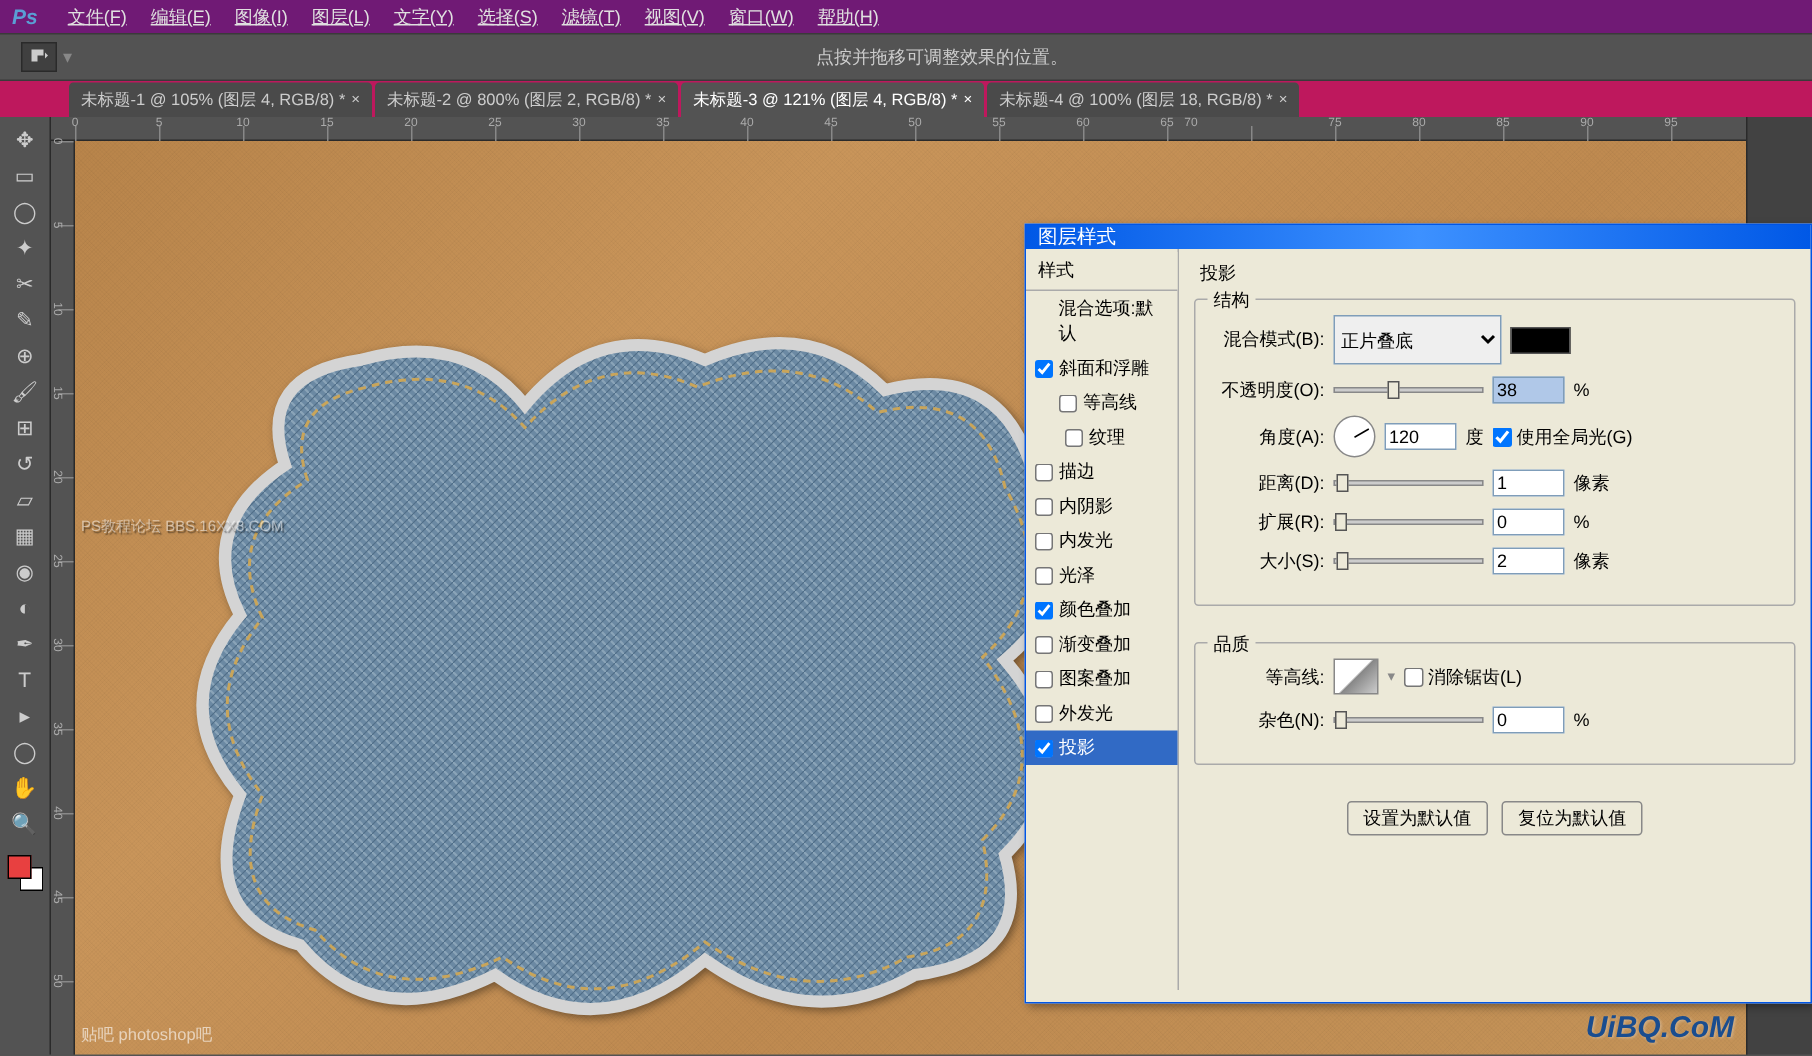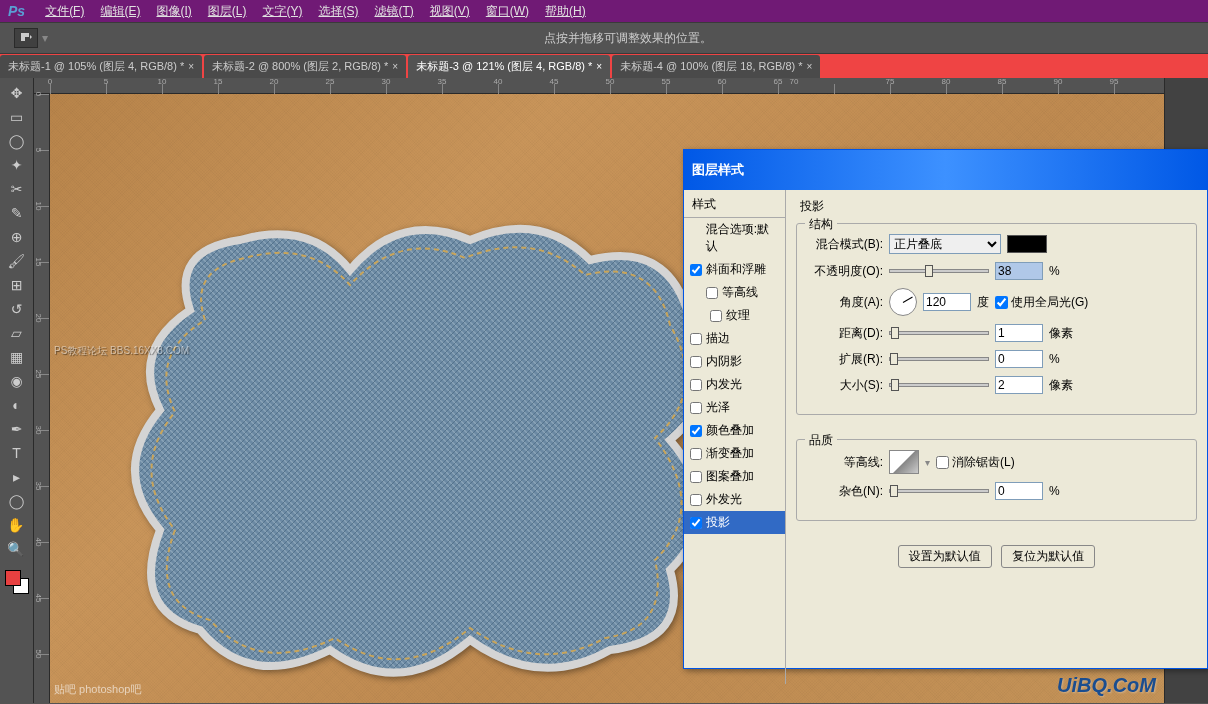--- a/index.html
+++ b/index.html
@@ -3,21 +3,21 @@
 <meta charset="utf-8">
 <style>
 * { margin: 0; padding: 0; box-sizing: border-box; font-family: "Microsoft YaHei", Arial, sans-serif; }
 body { background: #535353; width: 1208px; height: 704px; overflow: hidden; position: relative; }
 .menubar { background: #701a75; height: 22px; display: flex; align-items: center; padding-left: 8px; gap: 0; font-size: 12px; color: #e0e0e0; }
 .menubar .ps-logo { color: #5a9fd4; font-weight: bold; font-size: 14px; margin-right: 12px; font-style: italic; }
 .menubar .menu-item { padding: 2px 8px; cursor: pointer; text-decoration: underline; }
 .options-bar { background: #535353; height: 32px; border-top: 1px solid #3a3a3a; border-bottom: 1px solid #3a3a3a; display: flex; align-items: center; padding-left: 14px; font-size: 12px; color: #e0e0e0; }
 .options-bar .tool-preset { width: 24px; height: 20px; background: #404040; border: 1px solid #2a2a2a; margin-right: 4px; display: flex; align-items: center; justify-content: center; }
 .options-bar .hint { margin: 0 auto; color: #ccc; }
-.tabs-bar { background: #ef4444; height: 24px; display: flex; align-items: flex-end; font-size: 11px; }
+.tabs-bar { background: #be185d; height: 24px; display: flex; align-items: flex-end; padding-left: 46px; font-size: 11px; }
 .tab { background: #4a4a4a; color: #ccc; padding: 4px 8px; margin-right: 2px; border-radius: 3px 3px 0 0; cursor: pointer; display: flex; align-items: center; gap: 4px; }
 .tab.active { background: #535353; color: #fff; }
 .tab .close { font-size: 10px; }
 .main-area { display: flex; height: 625px; position: relative; }
 .toolbox { width: 34px; background: #535353; border-right: 1px solid #2a2a2a; display: flex; flex-direction: column; align-items: center; padding-top: 4px; gap: 2px; }
 .toolbox .tool { width: 22px; height: 22px; display: flex; align-items: center; justify-content: center; cursor: pointer; color: #ccc; font-size: 14px; }
 .toolbox .fgbg { margin-top: 8px; position: relative; width: 24px; height: 24px; }
 .toolbox .fg { position: absolute; width: 16px; height: 16px; background: #e84040; border: 1px solid #000; top: 0; left: 0; }
 .toolbox .bg { position: absolute; width: 16px; height: 16px; background: #fff; border: 1px solid #000; bottom: 0; right: 0; }
 .ruler-row { display: flex; flex: 1; flex-direction: column; }
@@ -34,34 +34,34 @@
 .leather-texture { position: absolute; inset: 0; background-image: repeating-linear-gradient(45deg, rgba(0,0,0,0.03) 0px, transparent 1px, transparent 2px), repeating-linear-gradient(-45deg, rgba(0,0,0,0.03) 0px, transparent 1px, transparent 2px); }
 .denim-shape { position: absolute; top: 96px; left: 60px; width: 600px; height: 500px; }
 .denim-svg { filter: drop-shadow(2px 2px 3px rgba(0,0,0,0.4)); }
 .watermark1 { position: absolute; top: 250px; left: 4px; font-size: 10px; color: rgba(255,255,255,0.5); text-shadow: 1px 1px 1px rgba(0,0,0,0.5); }
 .watermark2 { position: absolute; bottom: 6px; left: 4px; font-size: 11px; color: rgba(255,255,255,0.6); }
 .watermark3 { position: absolute; bottom: 6px; right: 8px; font-size: 20px; font-weight: bold; font-style: italic; color: #1a4d8f; text-shadow: 1px 1px 2px rgba(255,255,255,0.3); }
 .right-panel { width: 44px; background: #424242; border-left: 1px solid #2a2a2a; }
 
 
 .dialog { position: absolute; top: 149px; left: 683px; width: 525px; height: 520px; background: #ece9d8; border: 1px solid #0055e5; font-size: 12px; box-shadow: 2px 2px 6px rgba(0,0,0,0.4); }
-.dialog-title { background: linear-gradient(to right, #0058e6, #3d91ff, #0058e6); color: #fff; padding: 4px 8px; font-size: 13px; font-weight: bold; height: 40px; display: flex; align-items: center; }
+.dialog-title { background: linear-gradient(to right, #0058e6, #3d91ff, #0058e6); color: #fff; padding: 4px 8px; font-size: 13px; font-weight: normal; height: 16px; display: flex; align-items: center; }
 .dialog-body { display: flex; height: calc(100% - 24px); }
 .styles-col { width: 102px; border-right: 1px solid #aaa; padding: 2px 0 0 0; }
 .styles-header { padding: 4px 8px; border-bottom: 1px solid #aaa; background: #ece9d8; }
 .style-item { padding: 3px 6px; display: flex; align-items: center; gap: 4px; cursor: pointer; }
 .style-item.selected { background: #316ac5; color: #fff; }
 .style-item input[type=checkbox] { width: 12px; height: 12px; }
 .settings-col { flex: 1; padding: 6px 10px; }
 .settings-title { font-size: 12px; margin-bottom: 6px; padding: 2px 4px; }
 .fieldset { border: 1px solid #aaa; border-radius: 3px; padding: 10px 10px 12px; margin-bottom: 24px; position: relative; }
 .fieldset .legend { position: absolute; top: -8px; left: 8px; background: #ece9d8; padding: 0 4px; font-size: 12px; }
 .form-row { display: flex; align-items: center; margin-bottom: 8px; gap: 6px; }
 .form-row .lbl { width: 76px; text-align: right; }
-.form-row select { width: 112px; height: 20px; font-size: 12px; border: 1px solid #7f9db9; }
+.form-row select { width: 112px; height: 33px; font-size: 12px; border: 1px solid #7f9db9; }
 .form-row .slider { flex: 0 0 100px; height: 4px; background: #ccc; border: 1px solid #888; position: relative; }
 .form-row .slider .thumb { position: absolute; width: 8px; height: 12px; background: #ece9d8; border: 1px solid #555; top: -5px; }
 .form-row input[type=text] { width: 48px; height: 18px; border: 1px solid #7f9db9; font-size: 12px; padding: 0 2px; text-align: left; }
 .form-row input.sel { background: #b0c8e8; }
 .form-row .unit { font-size: 12px; }
 .form-row .angle-dial { width: 28px; height: 28px; border: 1px solid #888; border-radius: 50%; background: #fff; position: relative; }
 .form-row .angle-dial::after { content: ''; position: absolute; width: 11px; height: 1px; background: #000; top: 50%; left: 50%; transform-origin: left; transform: rotate(-30deg); }
 .color-swatch { width: 40px; height: 18px; background: #000; border: 1px solid #555; }
 .contour-swatch { width: 30px; height: 24px; border: 1px solid #888; background: linear-gradient(135deg, #fff 0%, #fff 48%, #888 52%, #ccc 100%); }
 .buttons-col { width: 0; padding: 8px 0; display: flex; flex-direction: column; gap: 6px; overflow: visible; }

